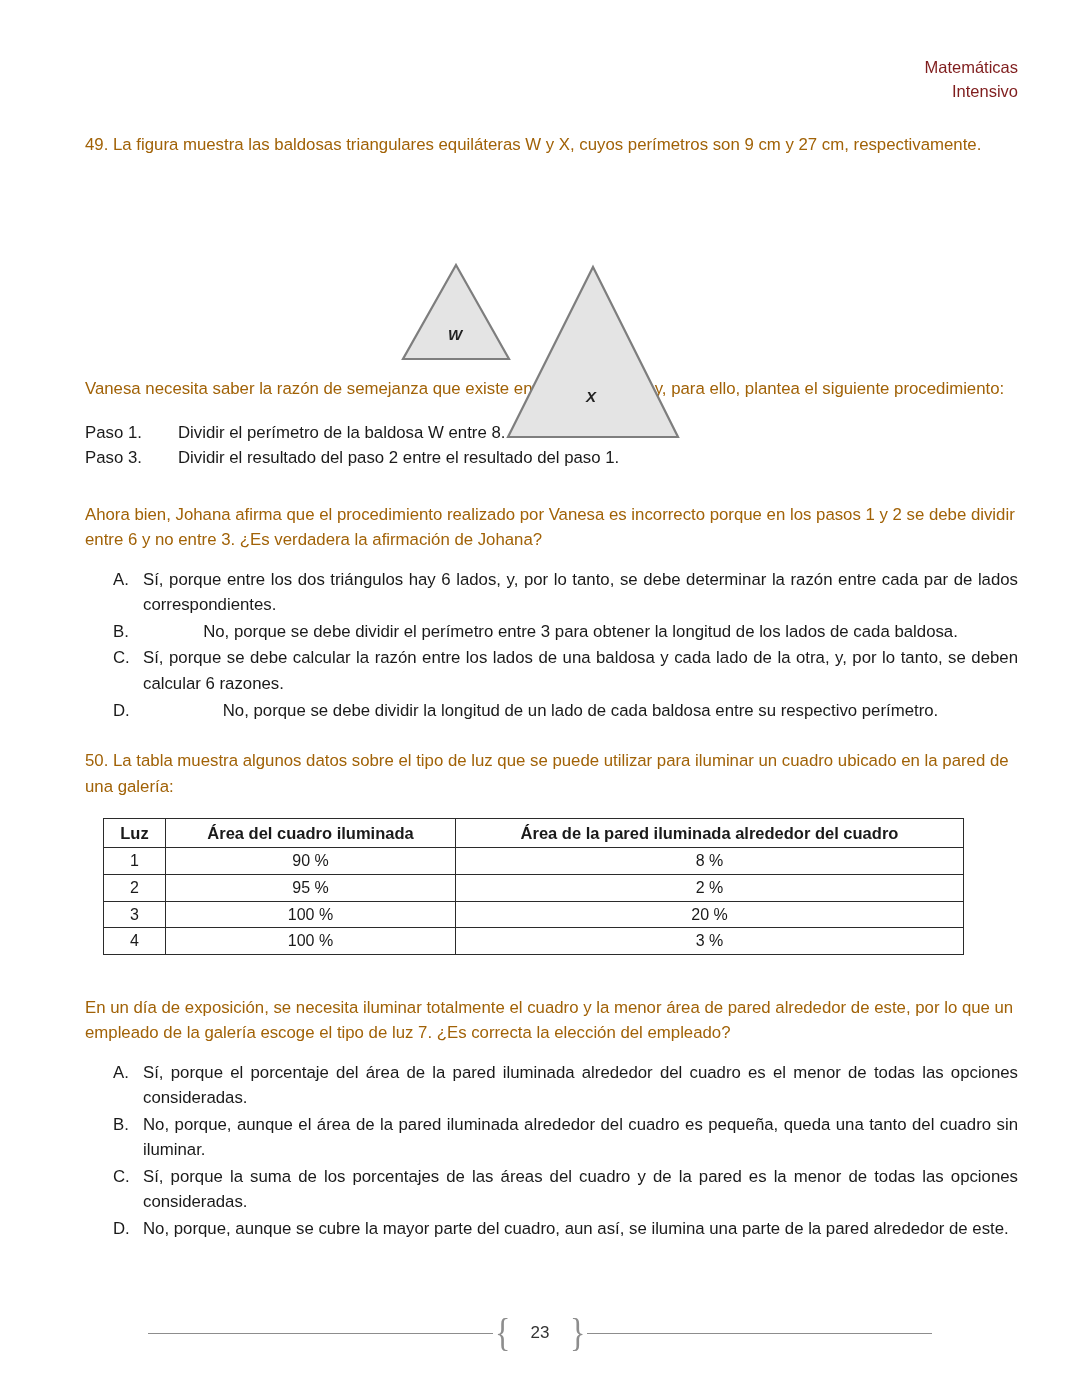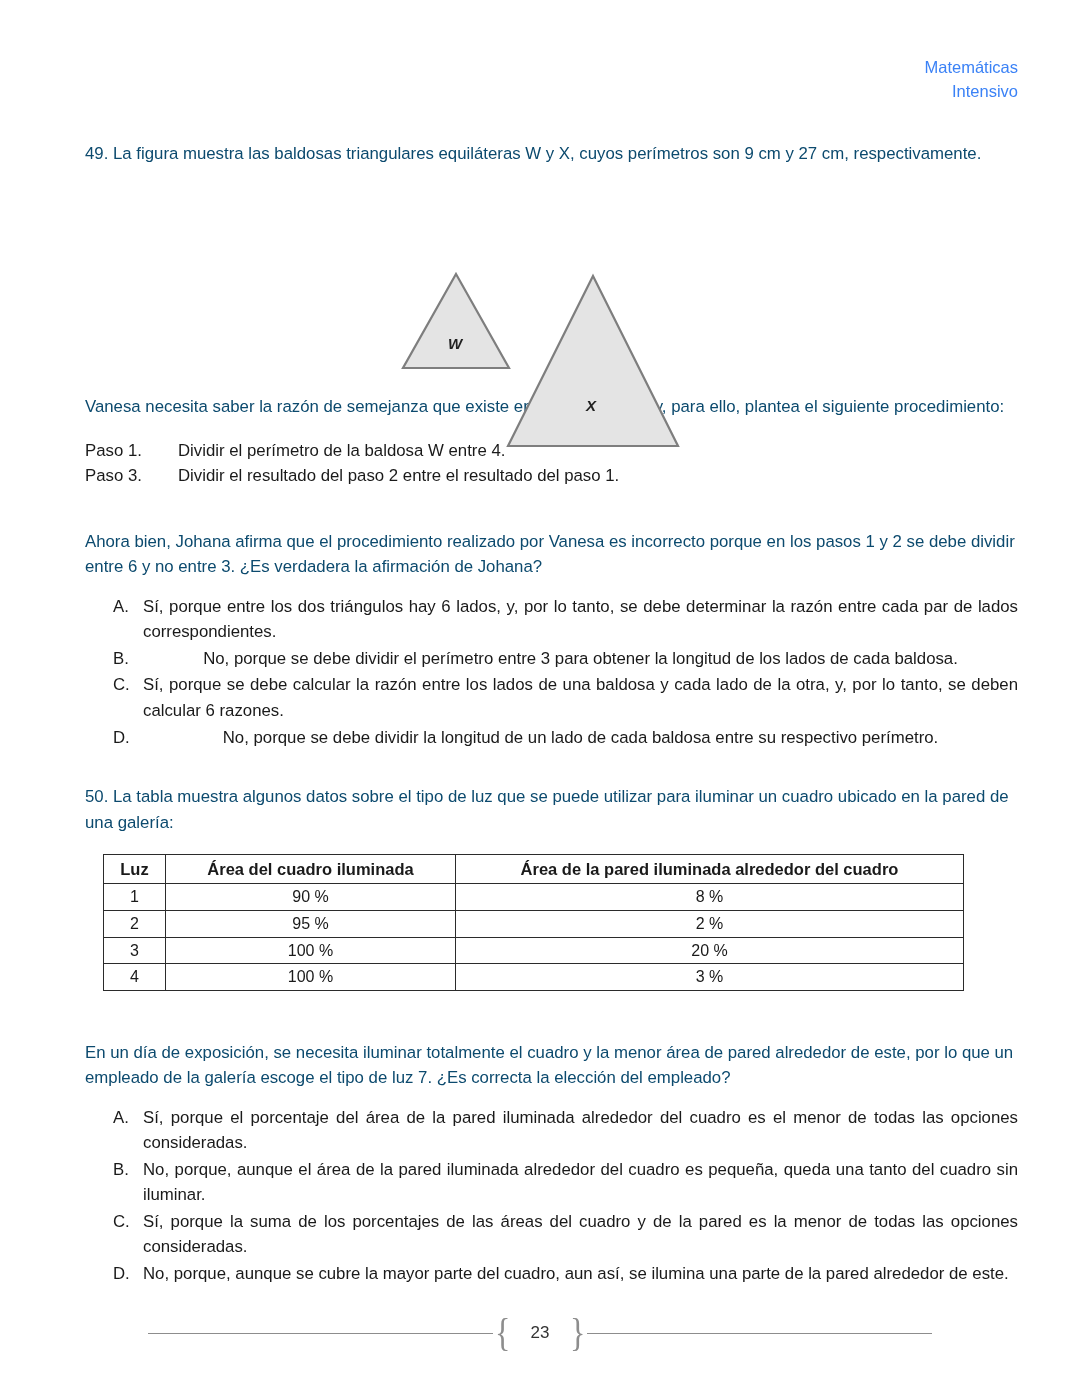--- a/index.html
+++ b/index.html
@@ -22,36 +22,36 @@
   }
 
   
   .doc-header {
     position: absolute;
     top: 56px;
     right: 62px;
     text-align: right;
     line-height: 1.45;
     font-size: 16.5px;
-    color: #3b82f6;
+    color: #7f1d1d;
   }
 
   
   .content {
     position: absolute;
     left: 85px;
     top: 128px;
     width: 935px;
   }
 
   p.para {
-    margin: 13px 0 0 0;
+    margin: 4px 0 0 0;
     font-size: 16.8px;
     line-height: 1.52;
-    color: #0c4a6e;
+    color: #a16207;
     text-align: left;
   }
   .gap-md { height: 20px; }
   .gap-lg { height: 27px; }
 
   
   .figure {
     position: relative;
     height: 196px;
     margin: 18px 0 0 0;
@@ -184,21 +184,21 @@
       </div>
     </div>
 
     <p class="para">Vanesa necesita saber la razón de semejanza que existe entre las baldosas y, para ello, plantea el siguiente procedimiento:</p>
 
     <div class="gap-md"></div>
 
     <div class="steps">
       <div class="step-row">
         <span class="step-key">Paso 1.</span>
-        <span>Dividir el perímetro de la baldosa W entre 4.</span>
+        <span>Dividir el perímetro de la baldosa W entre 8.</span>
       </div>
       <div class="step-row">
         <span class="step-key">Paso 3.</span>
         <span>Dividir el resultado del paso 2 entre el resultado del paso 1.</span>
       </div>
     </div>
 
     <div class="gap-lg"></div>
 
     <p class="para">Ahora bien, Johana afirma que el procedimiento realizado por Vanesa es incorrecto porque en los pasos 1 y 2 se debe dividir entre 6 y no entre 3. ¿Es verdadera la afirmación de Johana?</p>

